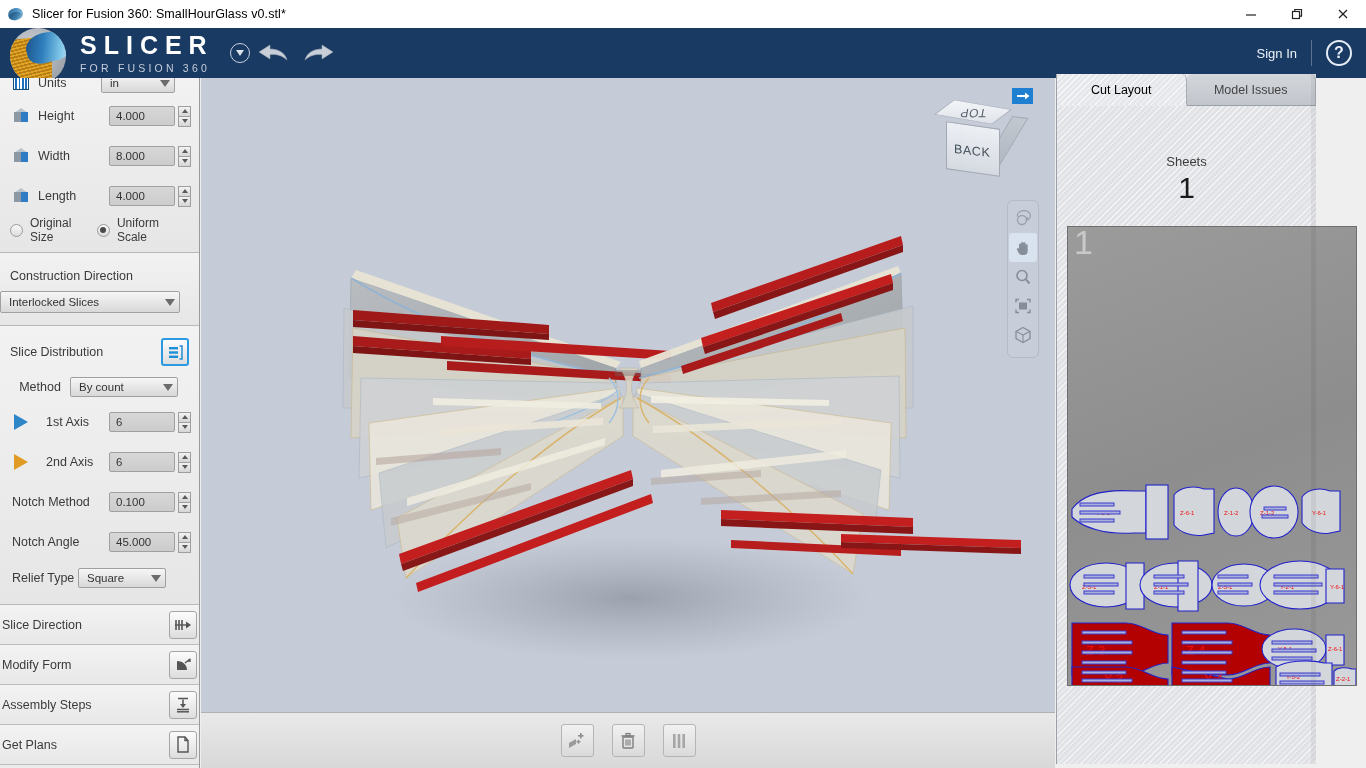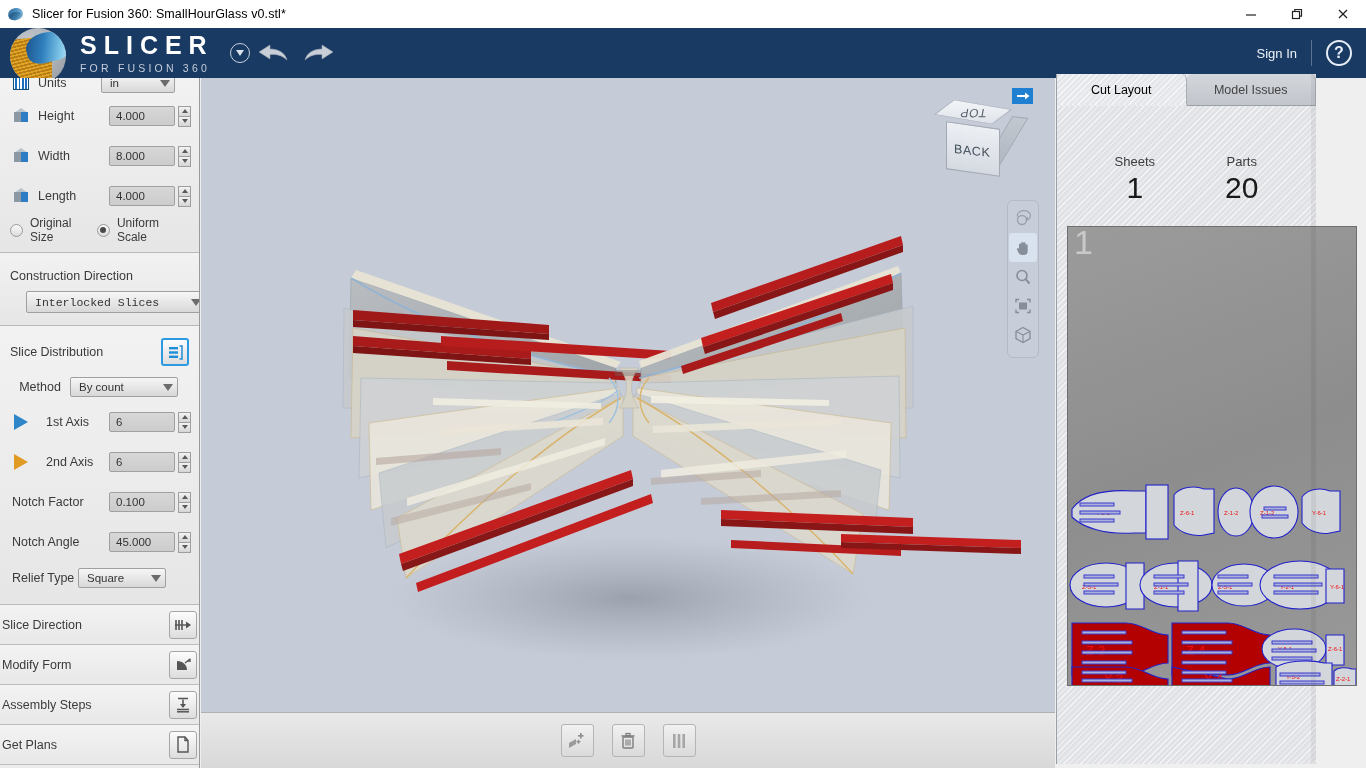--- a/index.html
+++ b/index.html
@@ -322,21 +322,21 @@
     border-bottom: 1px solid #9aa0a8;
     border-right: 1px solid #a8aeb6;
     border-radius: 6px 6px 0 0;
   }
   .tab.active {
     background: #e8eaee;
     background-image: repeating-linear-gradient(135deg, rgba(255,255,255,0.6) 0 1px, rgba(0,0,0,0.01) 1px 4px);
     color: #000; border-bottom: 1px solid transparent;
   }
   .stats {
-    display: flex; justify-content: center; gap: 70px; padding-top: 48px;
+    display: flex; justify-content: center; gap: 70px; padding-top: 48px; flex-direction: column;
   }
   .stat { text-align: center; }
   .stat .k { font-size: 13px; color: #3c3c3c; }
   .stat .v { font-size: 30px; color: #1a1a1a; margin-top: 2px; }
 
   .sheet {
     position: absolute; left: 10px; top: 152px;
     width: 290px; height: 460px;
     background: linear-gradient(160deg,#9b9b9b 0%, #8d8d8d 50%, #999999 100%);
     border: 1px solid #6f6f6f;
@@ -490,21 +490,21 @@
     <div class="radio-row">
       <div class="radio"></div>
       <div class="rl">Original Size</div>
       <div class="radio on"></div>
       <div class="rl">Uniform Scale</div>
     </div>
   </div>
 
   <div class="sb-group" style="padding-bottom:12px;">
     <div class="sect-title">Construction Direction</div>
-    <div style="padding:0 26px;font-family:Liberation Mono, monospace;">
+    <div style="padding:0 0;">
       <div class="select" style="width:180px;height:22px;">
         <span>Interlocked Slices</span>
         <i class="cv"></i>
       </div>
     </div>
   </div>
 
   <div class="sb-group" style="padding-bottom:10px;">
     <div class="sect-hd">
       <div class="t">Slice Distribution</div>
@@ -553,21 +553,21 @@
           <div>
             <i class="up"></i>
           </div>
           <div>
             <i class="dn"></i>
           </div>
         </div>
     </div>
 
     <div class="row">
-      <div class="lbl" style="margin-left:4px;">Notch Factor</div>
+      <div class="lbl" style="margin-left:4px;">Notch Method</div>
       <div class="field">0.100</div>
       <div class="spin">
           <div>
             <i class="up"></i>
           </div>
           <div>
             <i class="dn"></i>
           </div>
         </div>
     </div>

